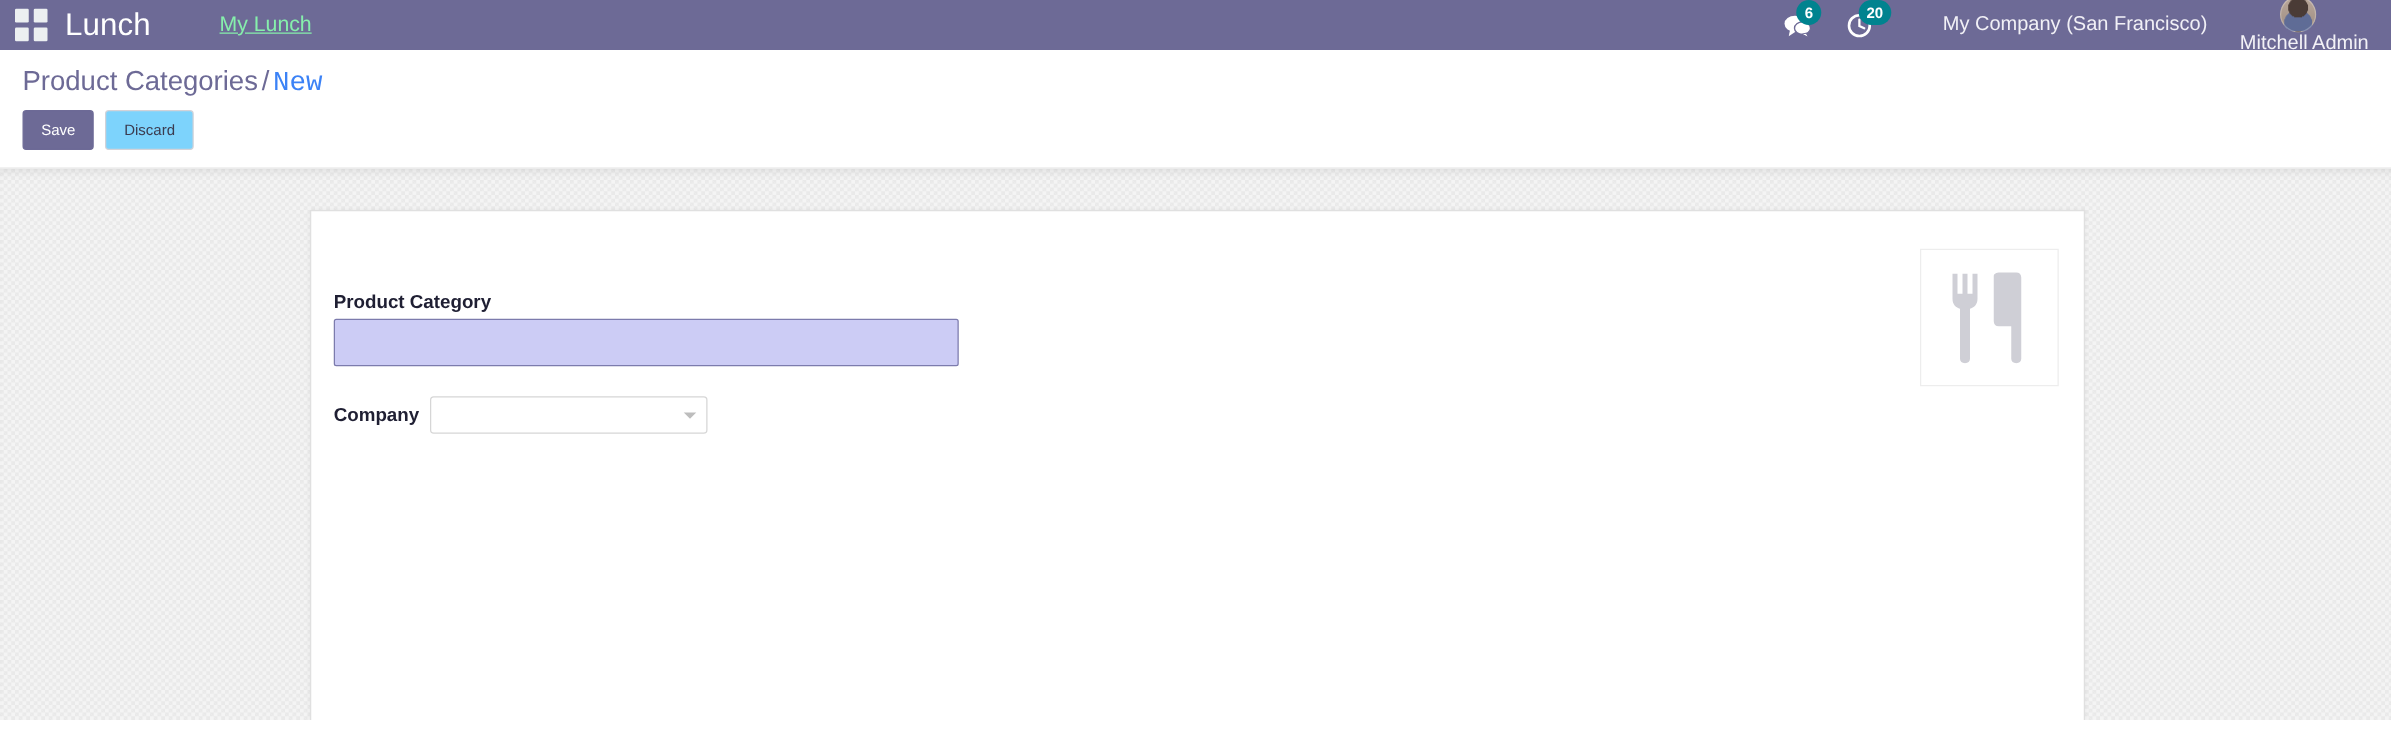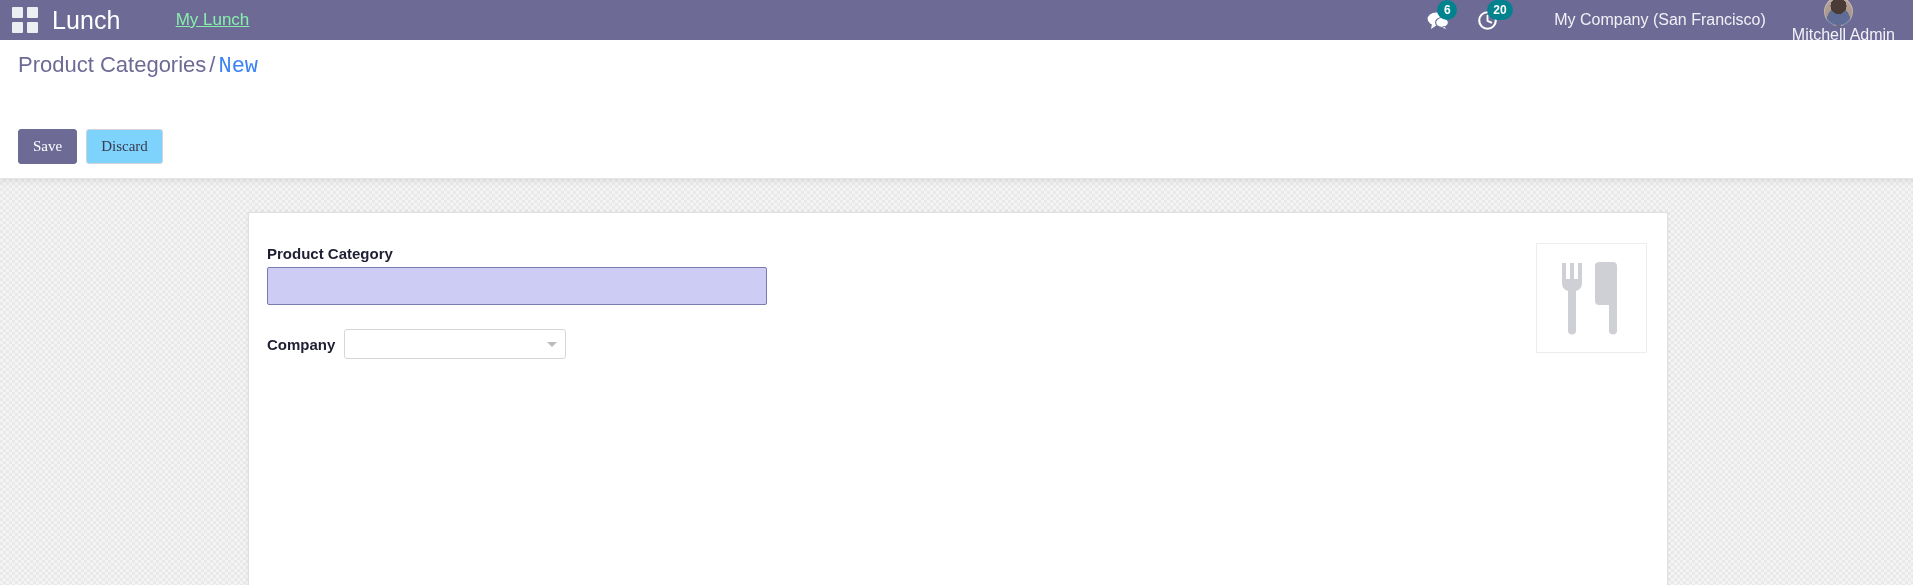--- a/index.html
+++ b/index.html
@@ -133,28 +133,27 @@
     font-weight: 400;
     white-space: nowrap;
   }
   .breadcrumb .crumb-link { cursor: pointer; }
   .breadcrumb .sep { margin: 0 3px; color: #6d6a96; }
   .breadcrumb .crumb-active { color: #3b82f6; font-family: Liberation Mono, monospace; }
 
   .btn-row { padding-left: 18px; display: flex; gap: 9px; }
 
   .btn {
-    font-size: 15px;
+    font-size: 12px;
     line-height: 1;
     padding: 9px 14px;
     border-radius: 3px;
     cursor: pointer;
     white-space: nowrap;
-    font-family: Liberation Serif, serif;
-    margin-top: 41px;
+    font-family: Liberation Sans, sans-serif;
   }
   .btn-primary {
     background: #6d6a96;
     color: #ffffff;
     border: 1px solid #6d6a96;
   }
   .btn-secondary {
     background: #7dd3fc;
     color: #3b3b4f;
     border: 1px solid #d2d2d8;
@@ -191,20 +190,21 @@
     height: 100%;
   }
 
   .field-label {
     font-size: 15px;
     font-weight: bold;
     color: #1f1f33;
     display: block;
     margin-bottom: 5px;
     white-space: nowrap;
+    margin-top: 32px;
   }
 
   .input-name {
     display: block;
     width: 500px;
     height: 38px;
     background: #ccccf5;
     border: 1px solid #7c7bad;
     border-radius: 2px;
     font-size: 16px;

